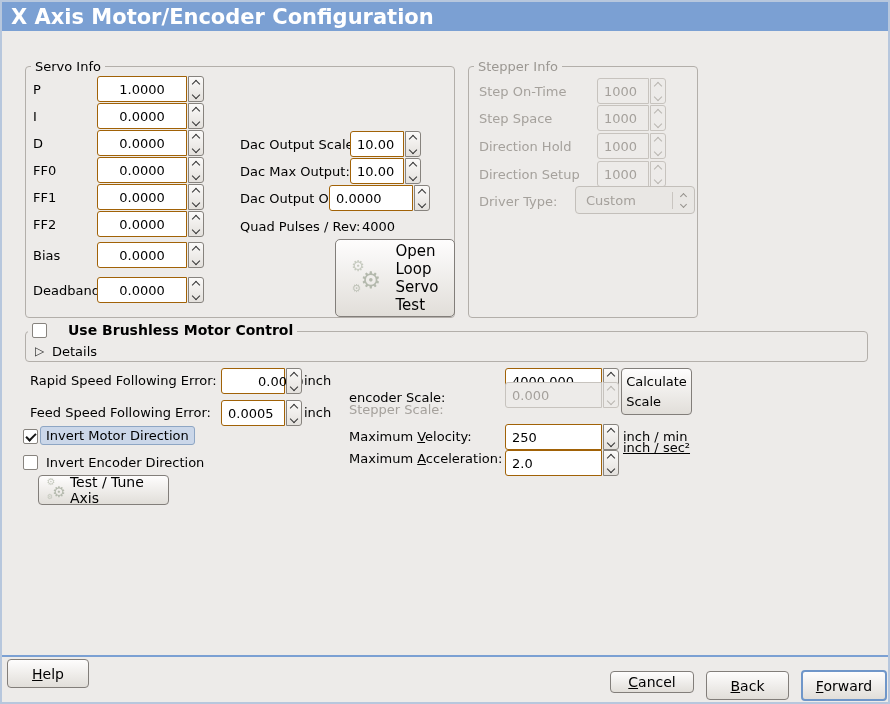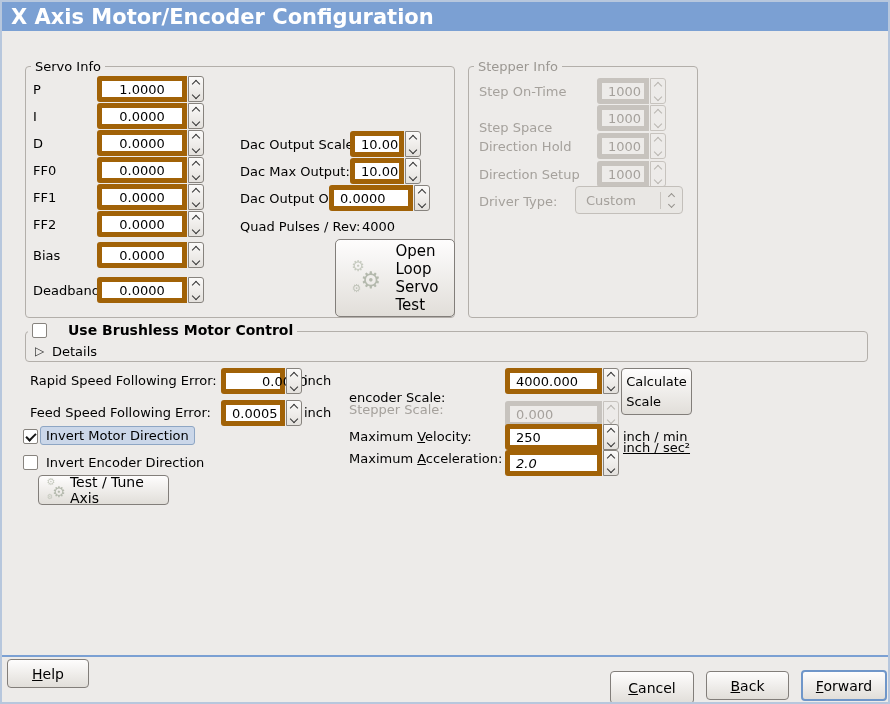--- a/index.html
+++ b/index.html
@@ -7,21 +7,21 @@
        box-sizing:border-box;font-family:"DejaVu Sans",sans-serif;overflow:hidden;}
   .titlebar{position:absolute;left:0;top:0;width:886px;height:29px;background:#7ba0d3;color:#ffffff;
        font-size:21px;font-weight:bold;display:flex;align-items:center;padding-left:9px;box-sizing:border-box;}
   .frame{position:absolute;border:1px solid #b3afaa;border-radius:4px;box-sizing:border-box;}
   .legend{position:absolute;background:#edebe9;padding:0 4px;font-size:13px;color:#000;white-space:nowrap;}
   .legend.dis{color:#9b9792;}
   .lbl{position:absolute;font-size:13px;color:#000;white-space:nowrap;}
   .lbl.dis{color:#a5a19c;}
   .lbl.b{font-weight:bold;font-size:14px;}
   .spinbox{position:absolute;display:flex;height:26px;}
-  .sb-entry{background:#ffffff;border:5px solid #a16207;border-radius:3px 0 0 3px;display:flex;
+  .sb-entry{background:#ffffff;border:1px solid #a16207;border-radius:3px 0 0 3px;display:flex;
        align-items:center;font-size:13px;color:#000;box-sizing:border-box;height:26px;}
   .sb-entry.center{justify-content:center;}
   .sb-entry.left{padding-left:6px;}
   .sb-btns{width:16px;height:26px;margin-left:1px;border:1px solid #87837e;border-radius:0 3px 3px 0;
        background:linear-gradient(#fbfaf9,#e4e1dd);display:flex;flex-direction:column;align-items:center;
        justify-content:center;gap:5px;box-sizing:border-box;}
   .chev{width:6px;height:6px;border-left:1.6px solid #343434;border-top:1.6px solid #343434;box-sizing:border-box;}
   .chev.up{transform:rotate(45deg);}
   .chev.down{transform:rotate(-135deg);}
   .spinbox.dis .sb-entry{background:#edebe9;border-color:#c7c3be;color:#a5a19c;}
@@ -165,21 +165,21 @@
       <span>Loop</span>
       <span>Servo</span>
       <span>Test</span>
     </span>
   </div>
 
   <div class="frame" style="left:466px;top:64px;width:230px;height:252px;"></div>
   <span class="legend dis" style="left:472px;top:57px;">Stepper Info</span>
 
   <span class="lbl dis" style="left:477px;top:82px;">Step On-Time</span>
-  <span class="lbl dis" style="left:477px;top:109px;margin-top:9px;">Step Space</span>
+  <span class="lbl dis" style="left:477px;top:109px;">Step Space</span>
   <span class="lbl dis" style="left:477px;top:137px;">Direction Hold</span>
   <span class="lbl dis" style="left:477px;top:165px;">Direction Setup</span>
   <span class="lbl dis" style="left:477px;top:192px;">Driver Type:</span>
 
   <div class="spinbox dis" style="left:595px;top:76px;">
     <div class="sb-entry left" style="width:52px;">1000</div>
     <div class="sb-btns">
         <span class="chev up"></span>
         <span class="chev down"></span>
       </div>
@@ -199,21 +199,21 @@
       </div>
   </div>
   <div class="spinbox dis" style="left:595px;top:159px;">
     <div class="sb-entry left" style="width:52px;">1000</div>
     <div class="sb-btns">
         <span class="chev up"></span>
         <span class="chev down"></span>
       </div>
   </div>
 
-  <div class="combo" style="left:573px;top:184px;width:108px;height:28px;">
+  <div class="combo" style="left:573px;top:184px;width:120px;height:28px;">
     <span class="ctext">Custom</span>
     <span class="cdiv"></span>
     <span class="carr">
         <span class="chev up"></span>
         <span class="chev down"></span>
       </span>
   </div>
 
   <div class="frame" style="left:23px;top:329px;width:843px;height:31px;"></div>
   <span class="legend" style="left:26px;top:320px;display:flex;align-items:center;gap:21px;">
@@ -267,54 +267,54 @@
       </div>
   </div>
   <div class="btn" style="left:619px;top:366px;width:71px;height:47px;font-size:13px;">
     <span class="txtcol" style="line-height:20px;">
       <span>Calculate</span>
       <span>Scale</span>
     </span>
   </div>
 
   <span class="lbl dis" style="left:347px;top:400px;">Stepper Scale:</span>
-  <div class="spinbox dis" style="left:503px;top:399px;justify-content:space-between;">
+  <div class="spinbox dis" style="left:503px;top:380px;justify-content:space-between;">
     <div class="sb-entry left" style="width:97px;">0.000</div>
     <div class="sb-btns">
         <span class="chev up"></span>
         <span class="chev down"></span>
       </div>
   </div>
 
   <span class="lbl" style="left:347px;top:427px;"><span>Maximum </span><span class="u">V</span><span>elocity:</span></span>
   <div class="spinbox" style="left:503px;top:422px;">
     <div class="sb-entry left" style="width:97px;">250</div>
     <div class="sb-btns">
         <span class="chev up"></span>
         <span class="chev down"></span>
       </div>
   </div>
   <span class="lbl" style="left:621px;top:427px;">inch / min</span>
 
   <span class="lbl" style="left:347px;top:449px;"><span>Maximum </span><span class="u">A</span><span>cceleration:</span></span>
-  <div class="spinbox" style="left:503px;top:448px;font-style:italic;">
+  <div class="spinbox" style="left:503px;top:448px;">
     <div class="sb-entry left" style="width:97px;">2.0</div>
     <div class="sb-btns">
         <span class="chev up"></span>
         <span class="chev down"></span>
       </div>
   </div>
   <span class="lbl" style="left:621px;top:438px;text-decoration:underline;">inch / sec²</span>
 
   <div class="sep"></div>
 
   <div class="btn" style="left:5px;top:657px;width:82px;height:29px;">
       <span><span class="u">H</span><span>elp</span></span>
     </div>
-  <div class="btn" style="left:608px;top:669px;width:84px;height:33px;">
+  <div class="btn" style="left:608px;top:669px;width:84px;height:22px;">
       <span><span class="u">C</span><span>ancel</span></span>
     </div>
   <div class="btn" style="left:704px;top:669px;width:83px;height:29px;">
       <span><span class="u">B</span><span>ack</span></span>
     </div>
   <div class="btn focus" style="left:799px;top:668px;width:86px;height:31px;">
       <span><span class="u">F</span><span>orward</span></span>
     </div>
 
 </div>

